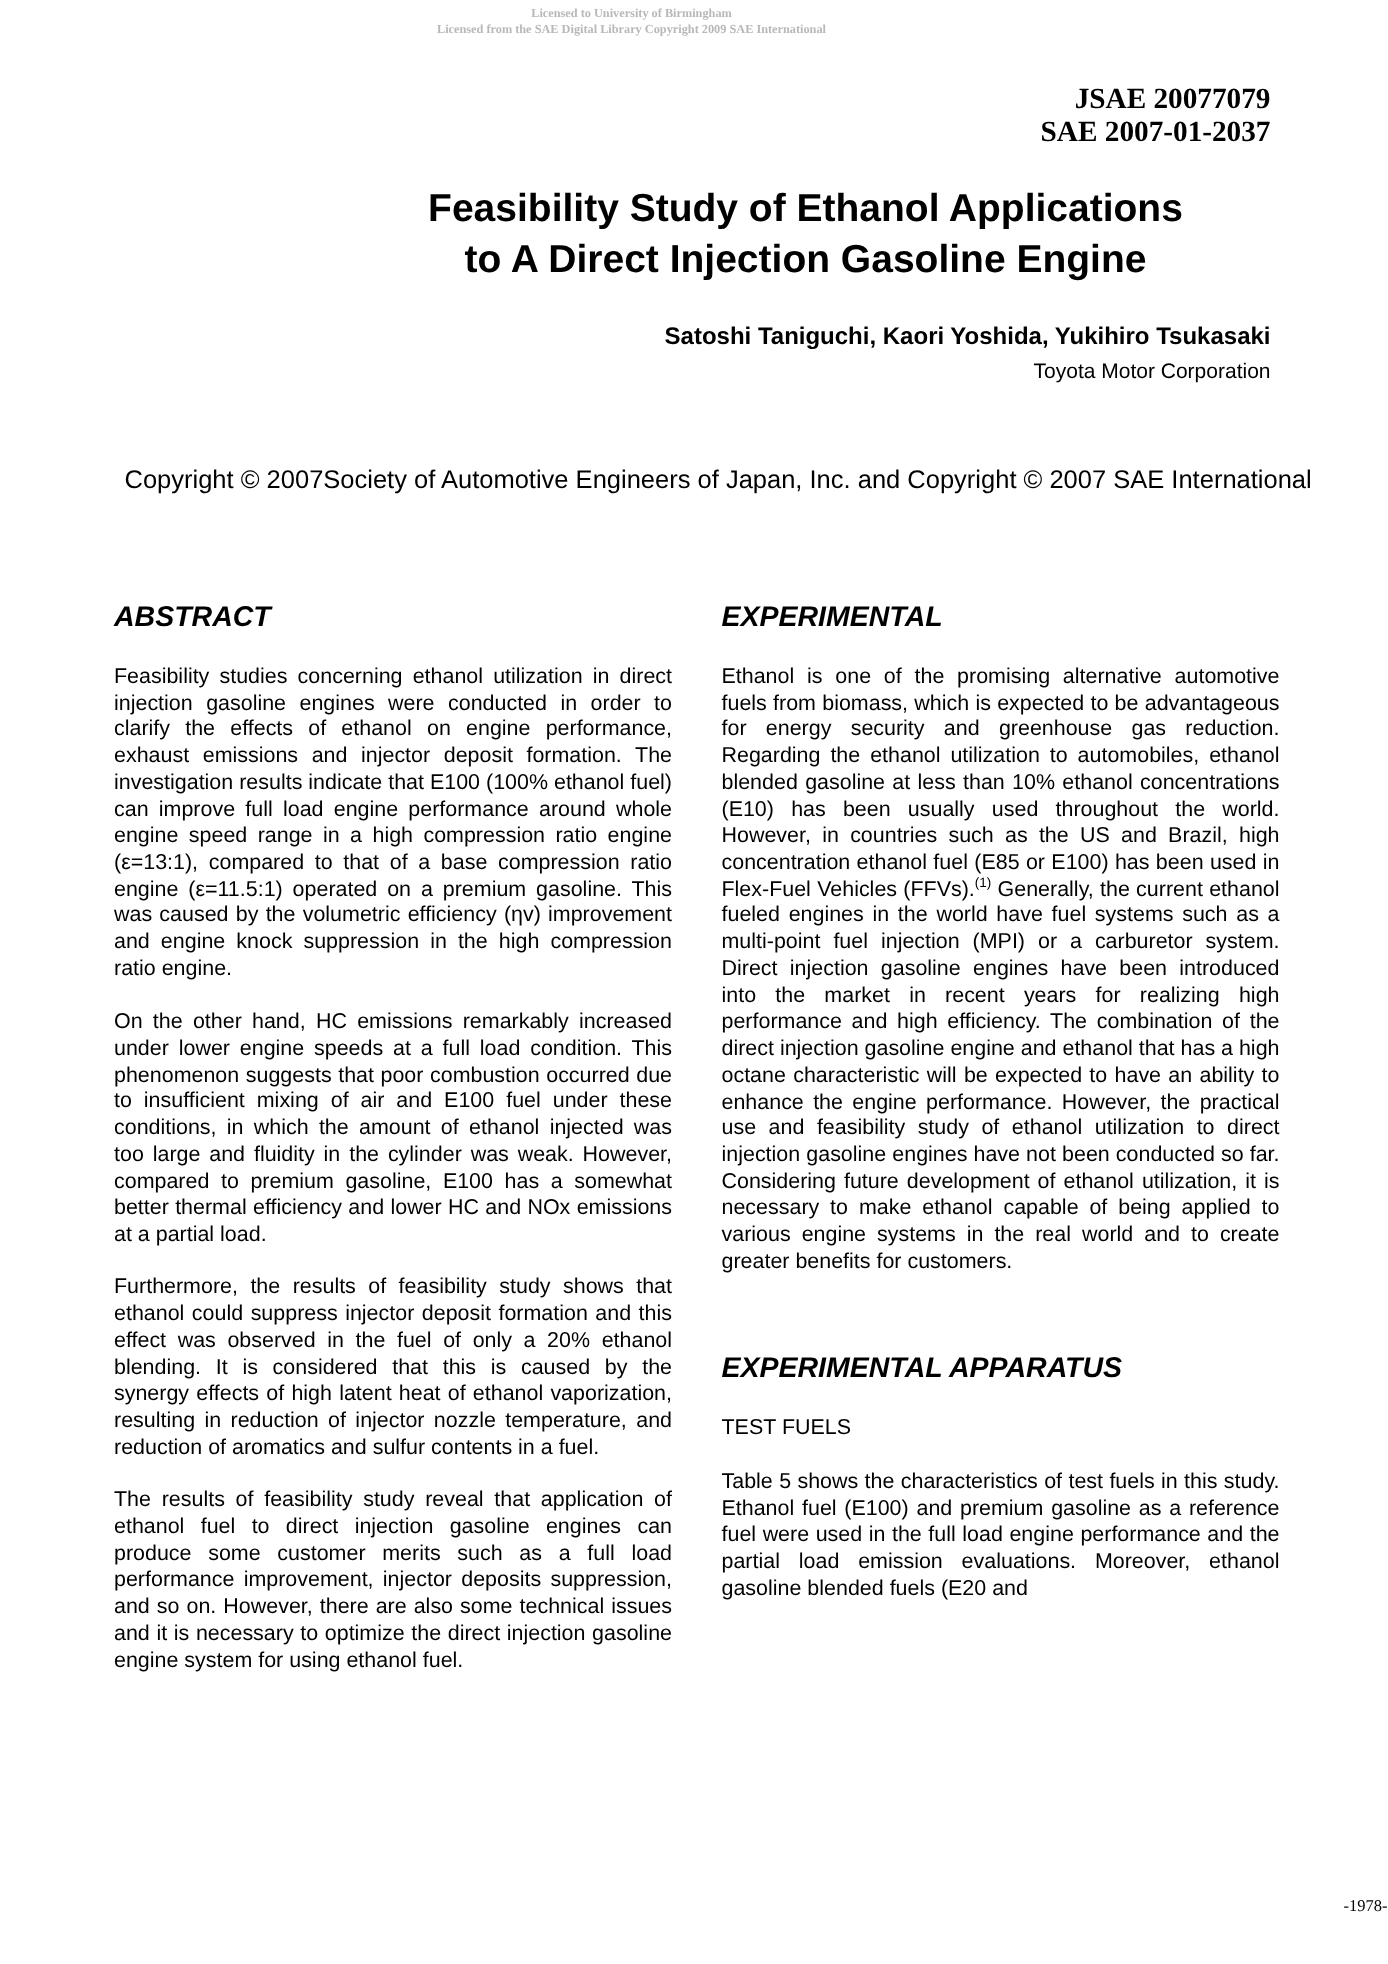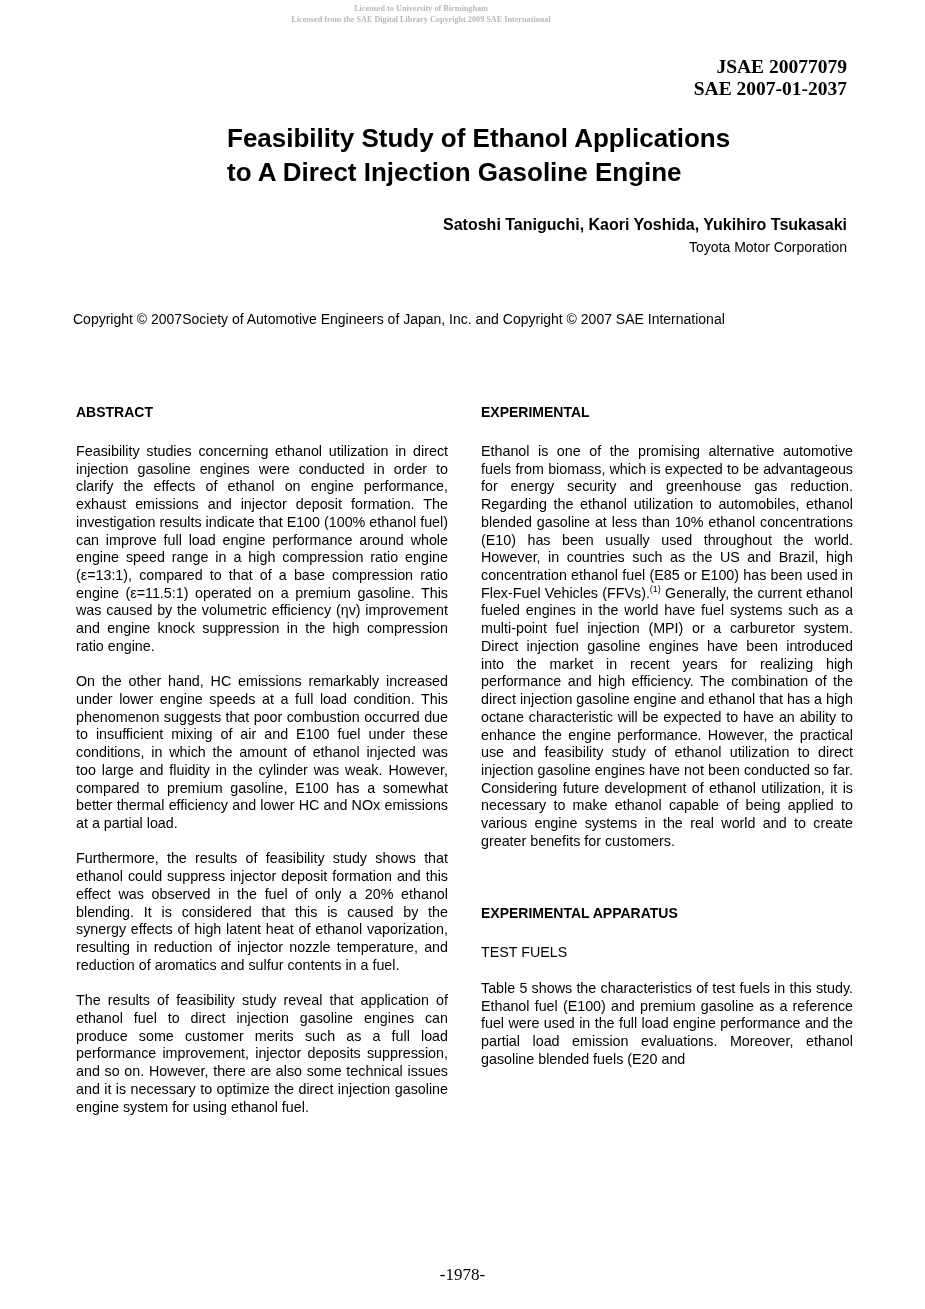--- a/index.html
+++ b/index.html
@@ -10,54 +10,54 @@
   .watermark {
     position: absolute; left: 0; top: 4px; width: 842px; text-align: center;
     font-family: "Liberation Serif", serif; font-weight: bold;
     font-size: 8.2px; line-height: 10.5px; color: #b8b8b8;
   }
   .paper-ids {
     position: absolute; right: 78px; top: 56px; text-align: right;
     font-weight: bold; font-size: 19.5px; line-height: 22px; font-family: Liberation Serif, serif;
   }
   .title {
-    position: absolute; right: 78px; top: 121px; text-align: left;
+    position: absolute; right: 78px; top: 121px; text-align: center;
     font-weight: bold; font-size: 26px; line-height: 34px; width: 620px;
   }
   .authors {
     position: absolute; right: 78px; top: 215px; text-align: center;
     font-weight: bold; font-size: 16px; line-height: 20px;
   }
   .affiliation {
     position: absolute; right: 78px; top: 238px; text-align: right;
     font-size: 14px; line-height: 18px;
   }
   .copyright {
-    position: absolute; left: 73px; top: 312px;
-    font-size: 14px; line-height: 15px; white-space: nowrap;
+    position: absolute; left: 83px; top: 312px;
+    font-size: 17px; line-height: 15px; white-space: nowrap;
   }
   .col {
     position: absolute; top: 403px; width: 372px;
   }
   .col.left { left: 76px; }
   .col.right { left: 481px; }
   .section-heading {
-    font-weight: bold; font-size: 14px; line-height: 18px; margin: 0 0 22px 0;
+    font-weight: bold; font-size: 19px; line-height: 18px; margin: 0 0 22px 0; font-style: italic;
   }
   .sub-heading {
     font-size: 14.3px; line-height: 17.7px; margin: 0 0 18px 0;
   }
   .para {
     font-size: 14.3px; line-height: 17.72px; text-align: justify;
     margin: 0 0 17.7px 0;
   }
   sup { font-size: 9px; line-height: 0; vertical-align: super; }
   .page-number {
-    position: absolute; left: 0; width: 925px; top: 1265px; text-align: center;
-    font-family: "Liberation Serif", serif; font-size: 17px;
+    position: absolute; left: 0; width: 925px; top: 1265px; text-align: right;
+    font-family: "Liberation Serif", serif; font-size: 11px;
   }
 </style>
 </head>
 <body>
 
 <div class="watermark">
   <div>Licensed to University of Birmingham</div>
   <div>Licensed from the SAE Digital Library Copyright 2009 SAE International</div>
 </div>
 

